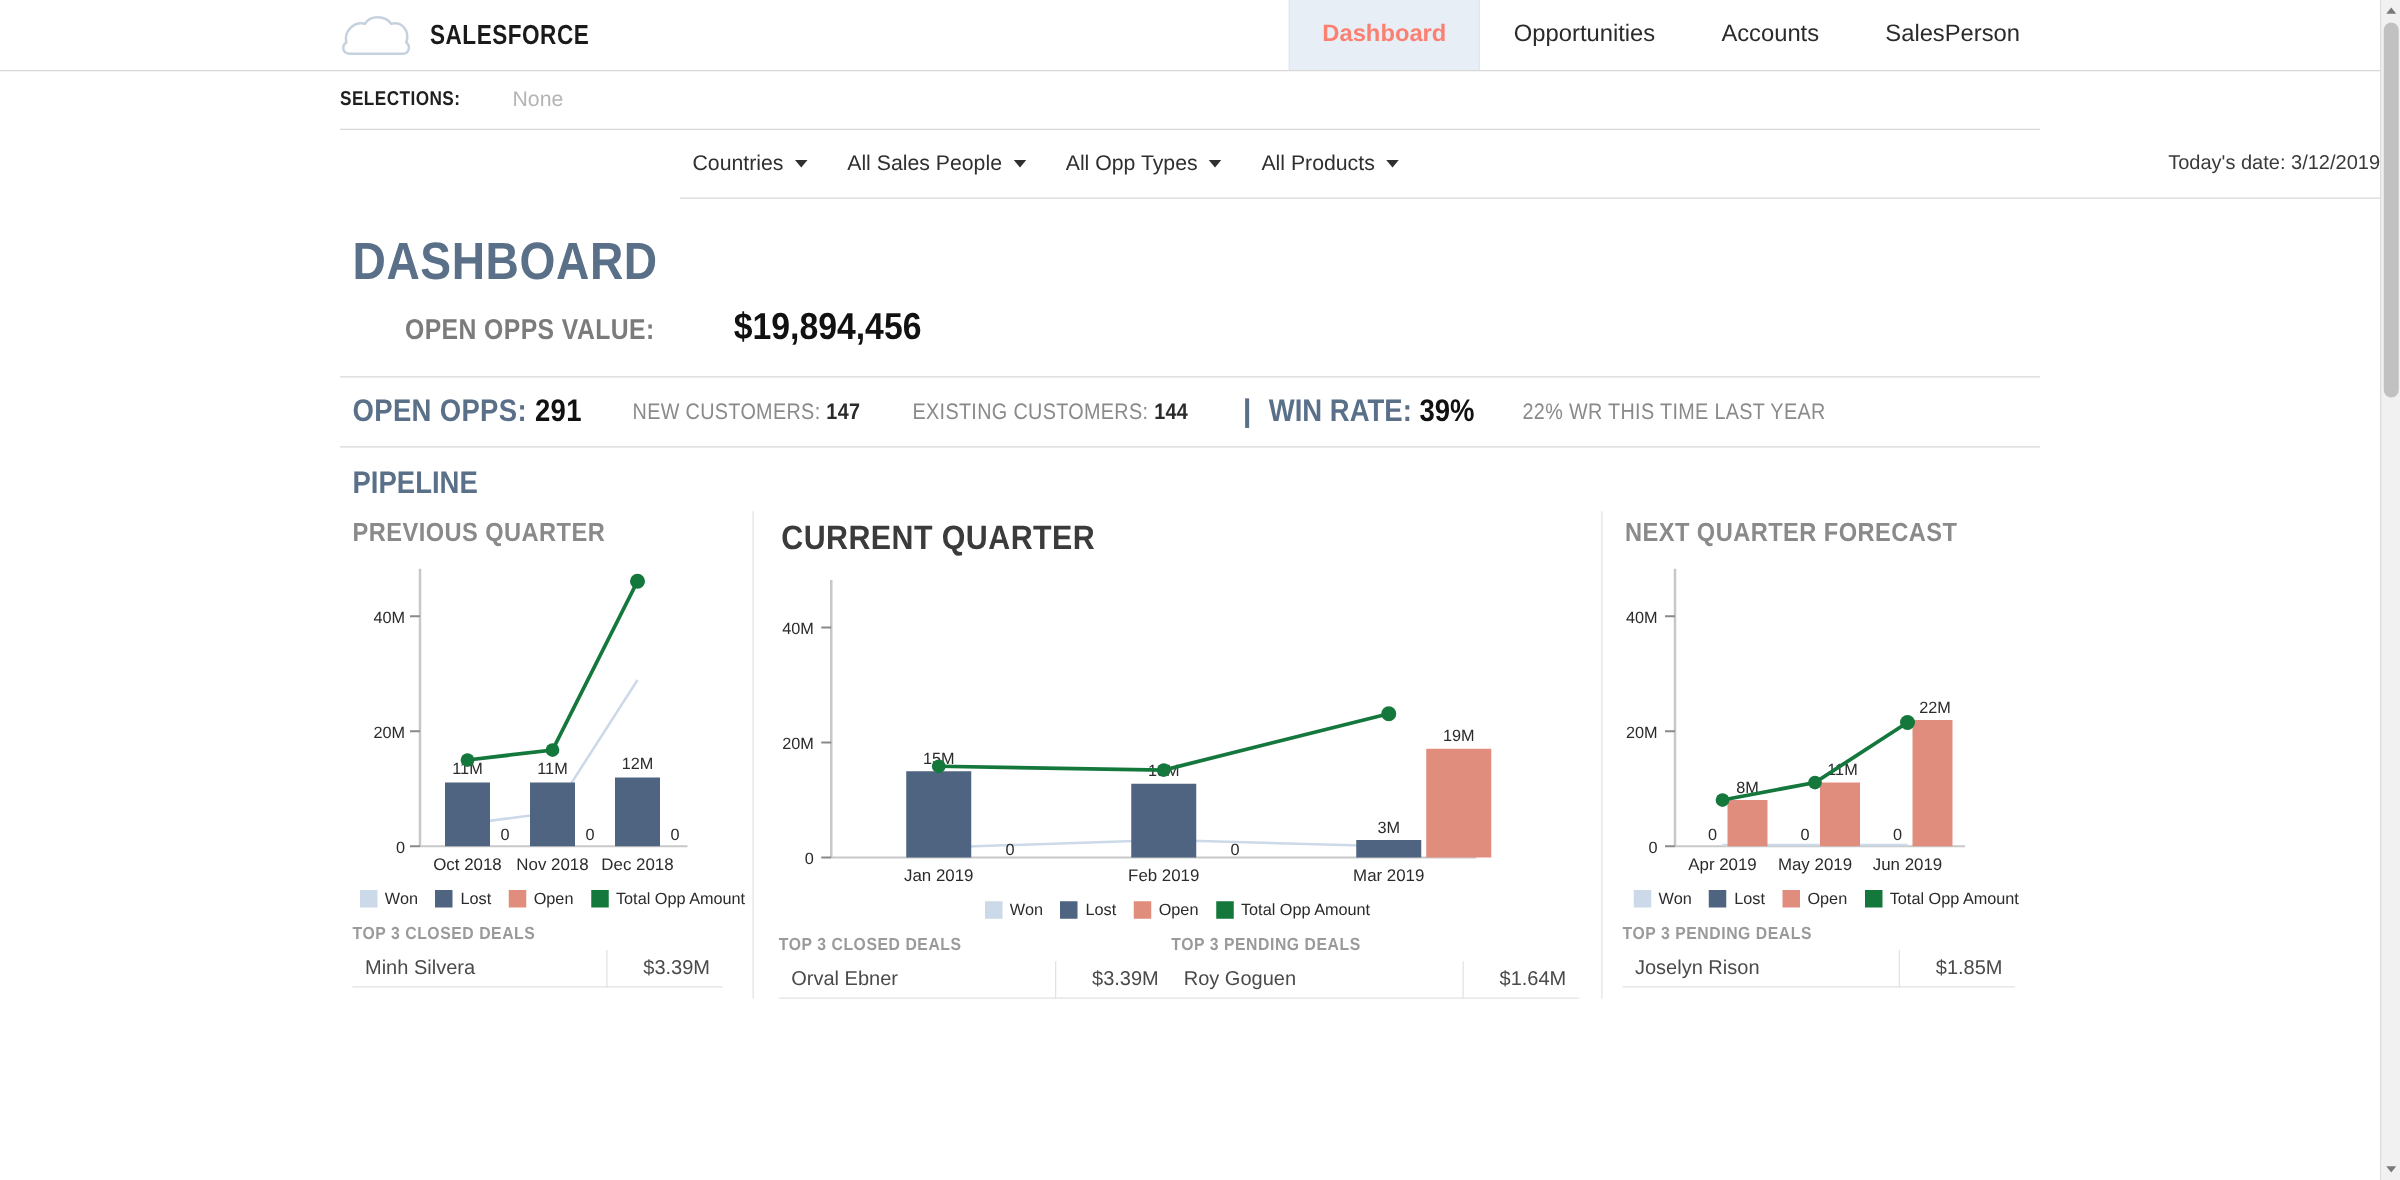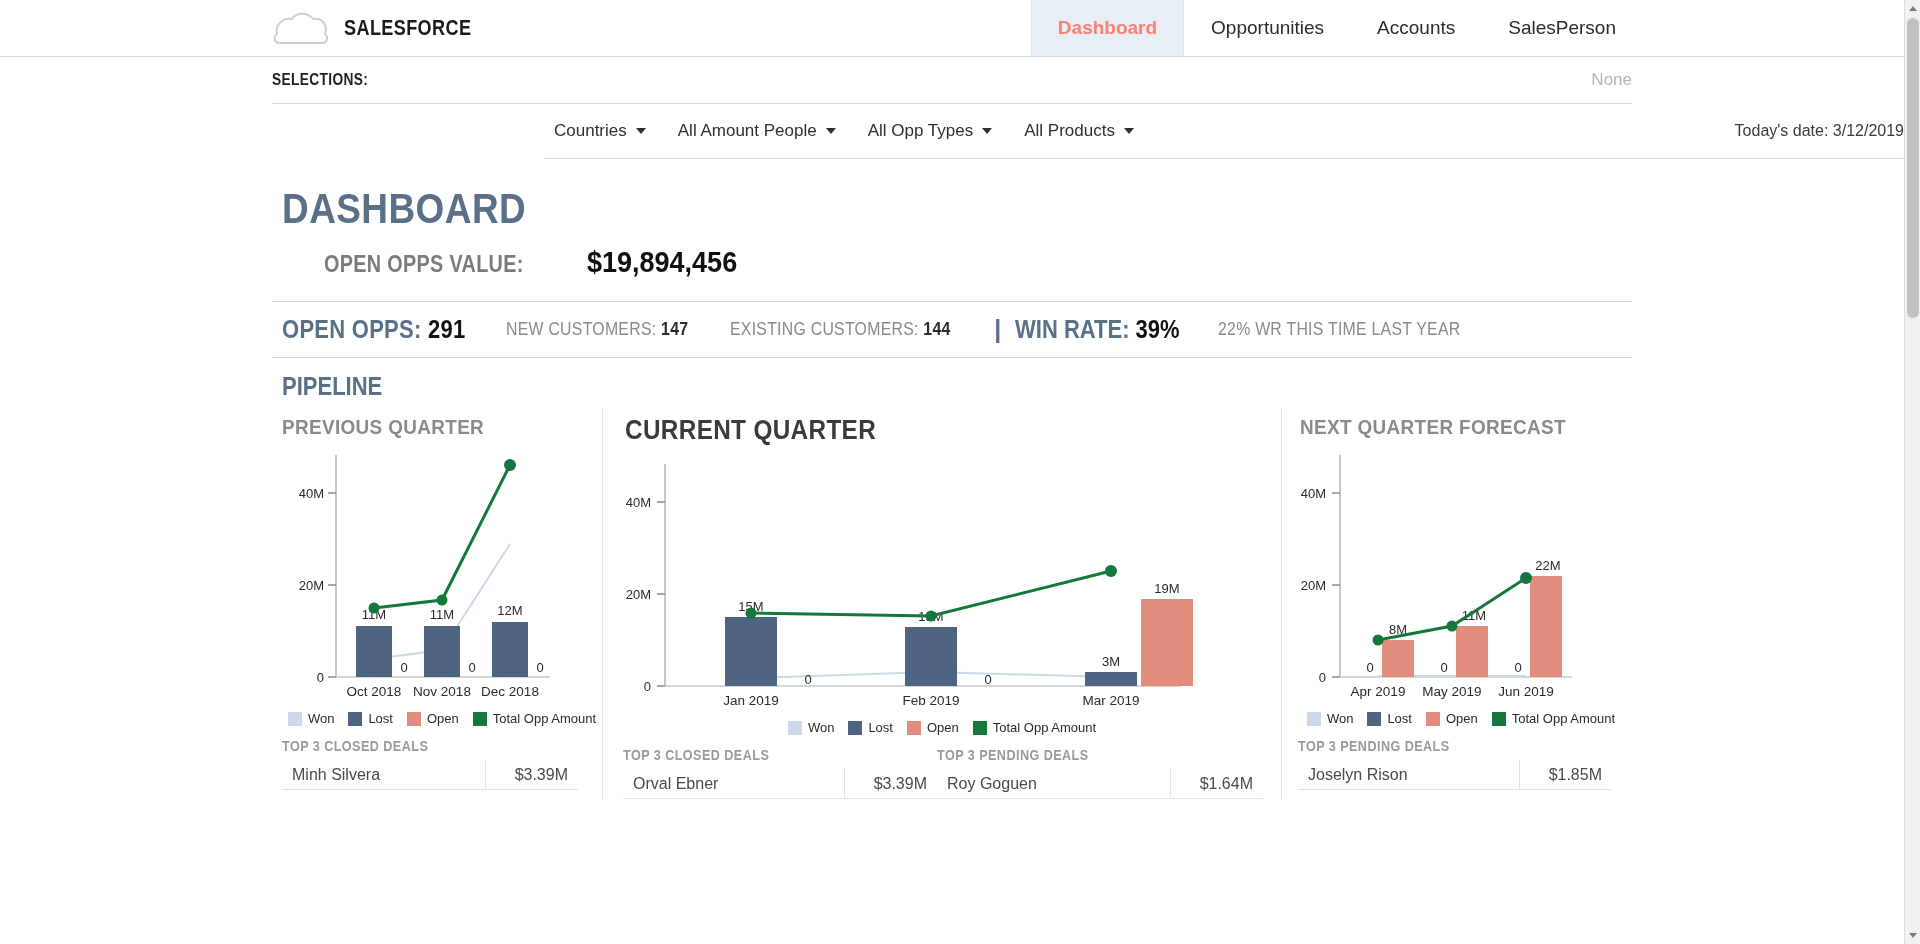--- a/index.html
+++ b/index.html
@@ -37,21 +37,20 @@
   .nav-tab.active {
     background: #e8eef5; color: #fa8072; font-weight: 700;
     border-left: 1px solid #dfe6ee; border-right: 1px solid #dfe6ee;
   }
 
   
   .sel-wrap { width: 1904px; display:flex; justify-content:center; }
   .sel-bar {
     width: 1360px; height: 47px; display:flex; align-items:center;
     border-bottom: 1px solid #d8d8d8;
-    justify-content: space-between;
   }
   .sel-label {
     font-family: "Liberation Sans Narrow", "Liberation Sans", sans-serif;
     font-size: 16px; font-weight: 700; letter-spacing: .4px; color:#1f1f1f;
     transform: scaleX(.86); transform-origin:left center;
   }
   .sel-value { font-size: 17px; color:#b4b4b4; margin-left: 26px; }
 
   
   .filter-wrap { width:1904px; display:flex; justify-content:flex-end; }
@@ -219,21 +218,21 @@
   </div>
 
   <div class="filter-wrap">
     <div class="filter-bar">
       <div class="filters">
         <div class="filter">
           <span>Countries</span>
           <span class="caret"></span>
         </div>
         <div class="filter">
-          <span>All Amount People</span>
+          <span>All Sales People</span>
           <span class="caret"></span>
         </div>
         <div class="filter">
           <span>All Opp Types</span>
           <span class="caret"></span>
         </div>
         <div class="filter">
           <span>All Products</span>
           <span class="caret"></span>
         </div>

